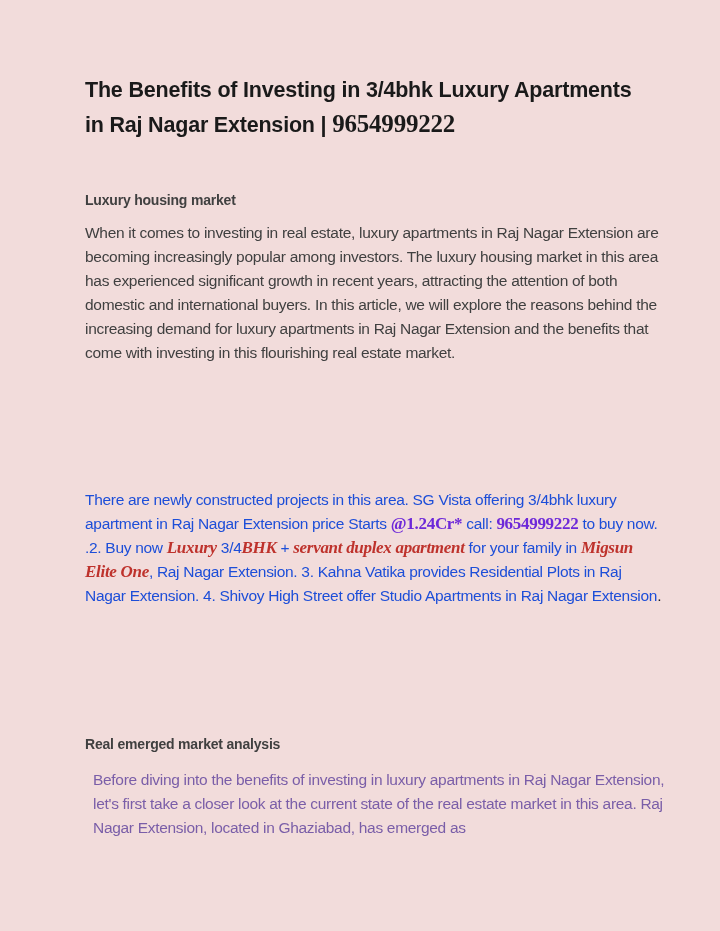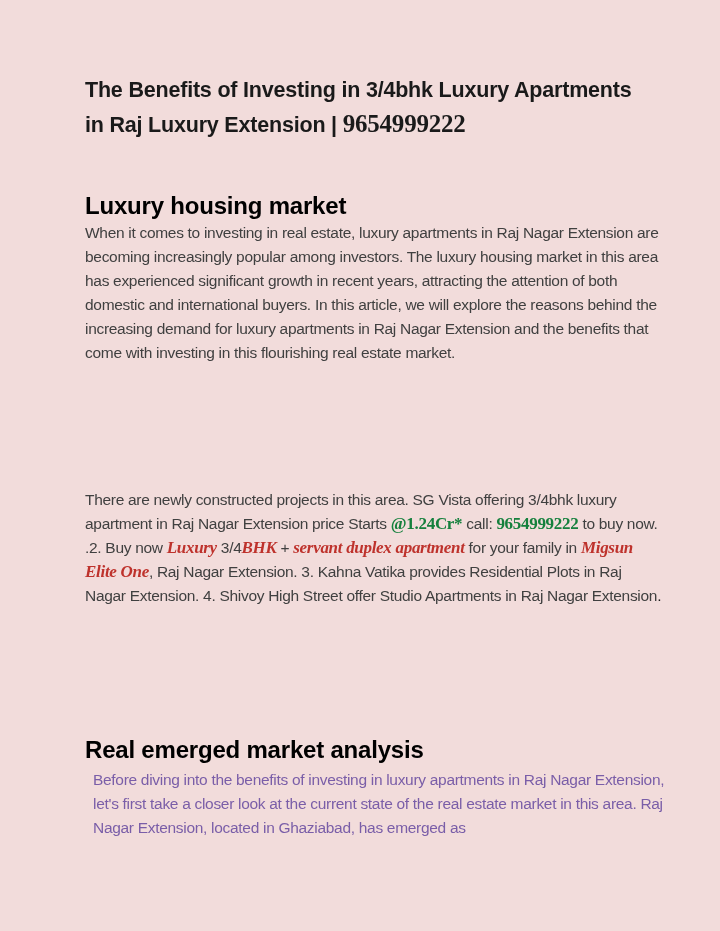--- a/index.html
+++ b/index.html
@@ -18,53 +18,53 @@
     font-size: 21.5px; line-height: 34px;
     font-weight: bold; color: #1A1A1A;
     letter-spacing: -0.2px;
   }
   .title .serif-num {
     font-family: "Liberation Serif", serif;
     font-size: 25px; font-weight: bold; color: #1A1A1A;
   }
   .heading {
     left: 85px; width: 580px;
-    font-size: 24px; font-weight: bold; color: #000000;
+    font-size: 14px; font-weight: bold; color: #404040;
     letter-spacing: -0.2px;
   }
   .h1 { top: 192px; }
   .h2 { top: 736px; }
   .para {
     left: 85px; width: 580px;
     font-size: 15.5px; line-height: 24px;
     letter-spacing: -0.3px;
   }
   .p-red { color: #404040; }
   .p1 { top: 221px; }
   .p2 { top: 488px; }
   .p3 { top: 768px; color: #7A5EA8; margin-left: 8px; }
-  .r   { color: #404040; }
+  .r   { color: #1d4ed8; }
   .sb  {
     font-family: "Liberation Serif", serif;
-    font-weight: bold; font-size: 17px; color: #15803d;
+    font-weight: bold; font-size: 17px; color: #6d28d9;
   }
   .sbi {
     font-family: "Liberation Serif", serif;
     font-weight: bold; font-style: italic; font-size: 17px; color: #BE322C; margin-top: 45px;
   }
   .blk { color: #1A1A1A; }
 </style>
 </head>
 <body>
 
 <div class="slide">
 
   <div class="abs title">
     <span>The Benefits of Investing in 3/4bhk Luxury Apartments</span><br>
-    <span>in Raj Luxury Extension | </span><span class="serif-num">9654999222</span>
+    <span>in Raj Nagar Extension | </span><span class="serif-num">9654999222</span>
   </div>
 
   <div class="abs heading h1">Luxury housing market</div>
 
   <div class="abs para p-red p1">When it comes to investing in real estate, luxury apartments in Raj Nagar Extension are becoming increasingly popular among investors. The luxury housing market in this area has experienced significant growth in recent years, attracting the attention of both domestic and international buyers. In this article, we will explore the reasons behind the increasing demand for luxury apartments in Raj Nagar Extension and the benefits that come with investing in this flourishing real estate market.</div>
 
   <div class="abs para p2"><span class="r">There are newly constructed projects in this area. SG Vista offering 3/4bhk luxury apartment in Raj Nagar Extension price Starts </span><span class="sb">@1.24Cr*</span><span class="r"> call: </span><span class="sb">9654999222</span><span class="r"> to buy now. .2. Buy now </span><span class="sbi">Luxury</span><span class="r"> 3/4</span><span class="sbi">BHK</span><span class="r"> + </span><span class="sbi">servant duplex apartment</span><span class="r"> for your family in </span><span class="sbi">Migsun Elite One</span><span class="r">, Raj Nagar Extension. 3. Kahna Vatika provides Residential Plots in Raj Nagar Extension. 4. Shivoy High Street offer Studio Apartments in Raj Nagar Extension</span><span class="blk">.</span></div>
 
   <div class="abs heading h2">Real emerged market analysis</div>
 

